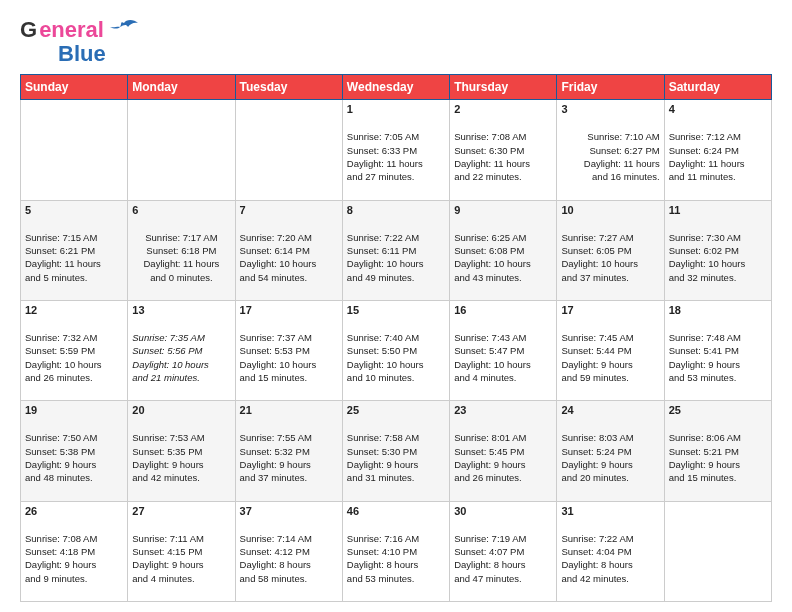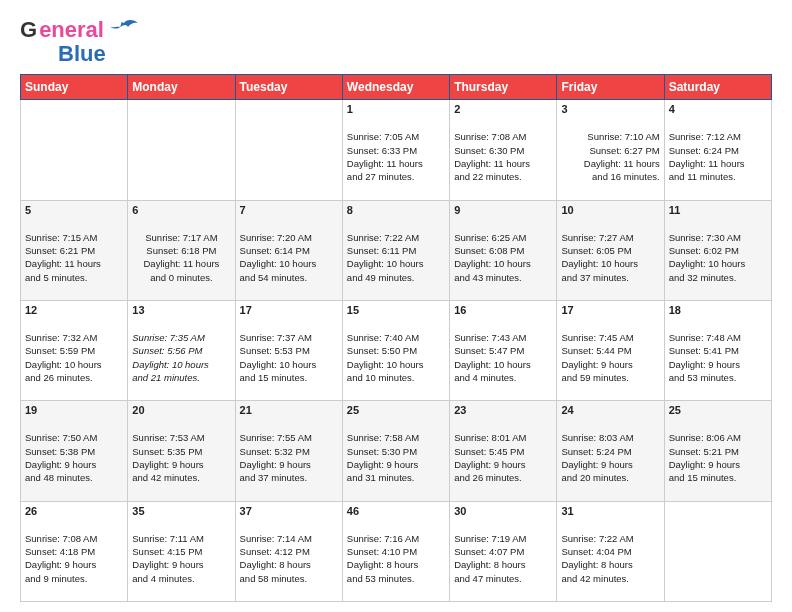--- a/index.html
+++ b/index.html
@@ -317,21 +317,21 @@
         </tr>
         <tr>
           <td>
             <span class="day-num">26</span>
             <div class="day-info" style="white-space: pre-line;">Sunrise: 7:08 AM
 Sunset: 4:18 PM
 Daylight: 9 hours
 and 9 minutes.</div>
           </td>
           <td>
-            <span class="day-num">35</span>
+            <span class="day-num">27</span>
             <div class="day-info" style="white-space: pre-line;">Sunrise: 7:11 AM
 Sunset: 4:15 PM
 Daylight: 9 hours
 and 4 minutes.</div>
           </td>
           <td>
             <span class="day-num">37</span>
             <div class="day-info" style="white-space: pre-line;">Sunrise: 7:14 AM
 Sunset: 4:12 PM
 Daylight: 8 hours

